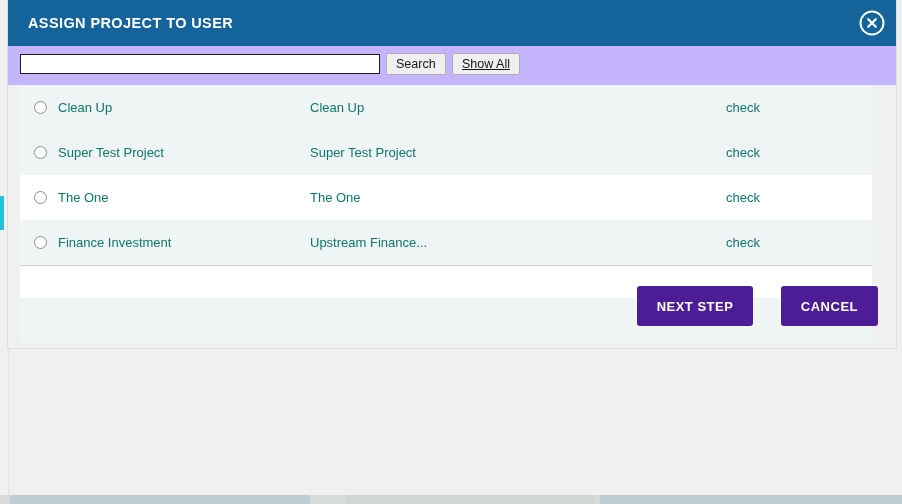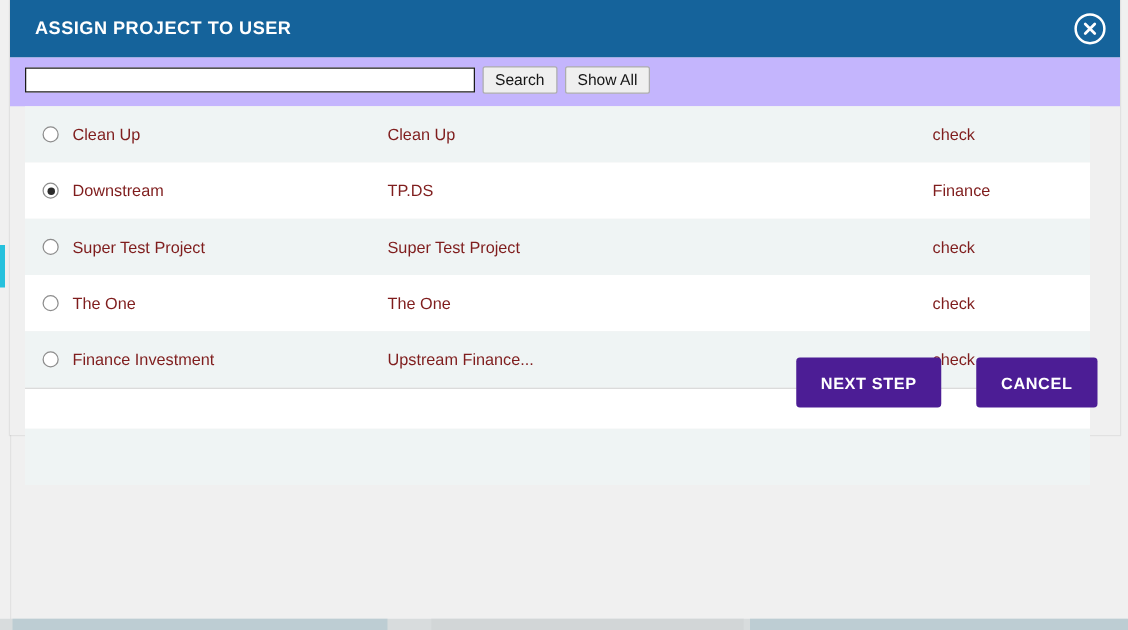--- a/index.html
+++ b/index.html
@@ -128,21 +128,21 @@
     border: 1px solid #adadad;
     border-radius: 2px;
     font-family: "Liberation Sans", sans-serif;
     font-size: 12.5px;
     color: #151515;
     padding: 0 9px;
     cursor: pointer;
     line-height: 20px;
   }
   #btn-search { left: 378px; }
-  #btn-showall { left: 444px; }
+  #btn-showall { left: 444px; text-decoration: underline; }
 
   
   .table-wrap {
     position: absolute;
     left: 12px;
     top: 85px;
     width: 852px;
   }
   .thead {
     height: 28px;
@@ -168,27 +168,27 @@
     height: 45px;
     background: #ffffff;
   }
   .row.alt { background: #eff4f4; }
 
   .cell {
     position: absolute;
     top: 0;
     line-height: 45px;
     font-size: 13px;
-    color: #7f1d1d;
+    color: #0f766e;
     white-space: nowrap;
   }
   .cell.c-name { left: 38px; }
   .cell.c-id   { left: 290px; }
   .cell.c-mgr  { left: 512px; }
-  .cell.c-bu   { left: 706px; margin-left: 20px; }
+  .cell.c-bu   { left: 706px; }
 
   .radio {
     position: absolute;
     left: 14px;
     top: 16px;
     width: 13px;
     height: 13px;
     border-radius: 50%;
     border: 1px solid #8d8d8d;
     background: #fff;
@@ -275,27 +275,20 @@
 
 
     <div class="row alt">
       <div class="radio"></div>
       <div class="cell c-name">Clean Up</div>
       <div class="cell c-id">Clean Up</div>
       <div class="cell c-mgr"></div>
       <div class="cell c-bu">check</div>
     </div>
 
-    <div class="row">
-      <div class="radio checked"></div>
-      <div class="cell c-name">Downstream</div>
-      <div class="cell c-id">TP.DS</div>
-      <div class="cell c-mgr"></div>
-      <div class="cell c-bu">Finance</div>
-    </div>
 
     <div class="row alt">
       <div class="radio"></div>
       <div class="cell c-name">Super Test Project</div>
       <div class="cell c-id">Super Test Project</div>
       <div class="cell c-mgr"></div>
       <div class="cell c-bu">check</div>
     </div>
 
     <div class="row">

